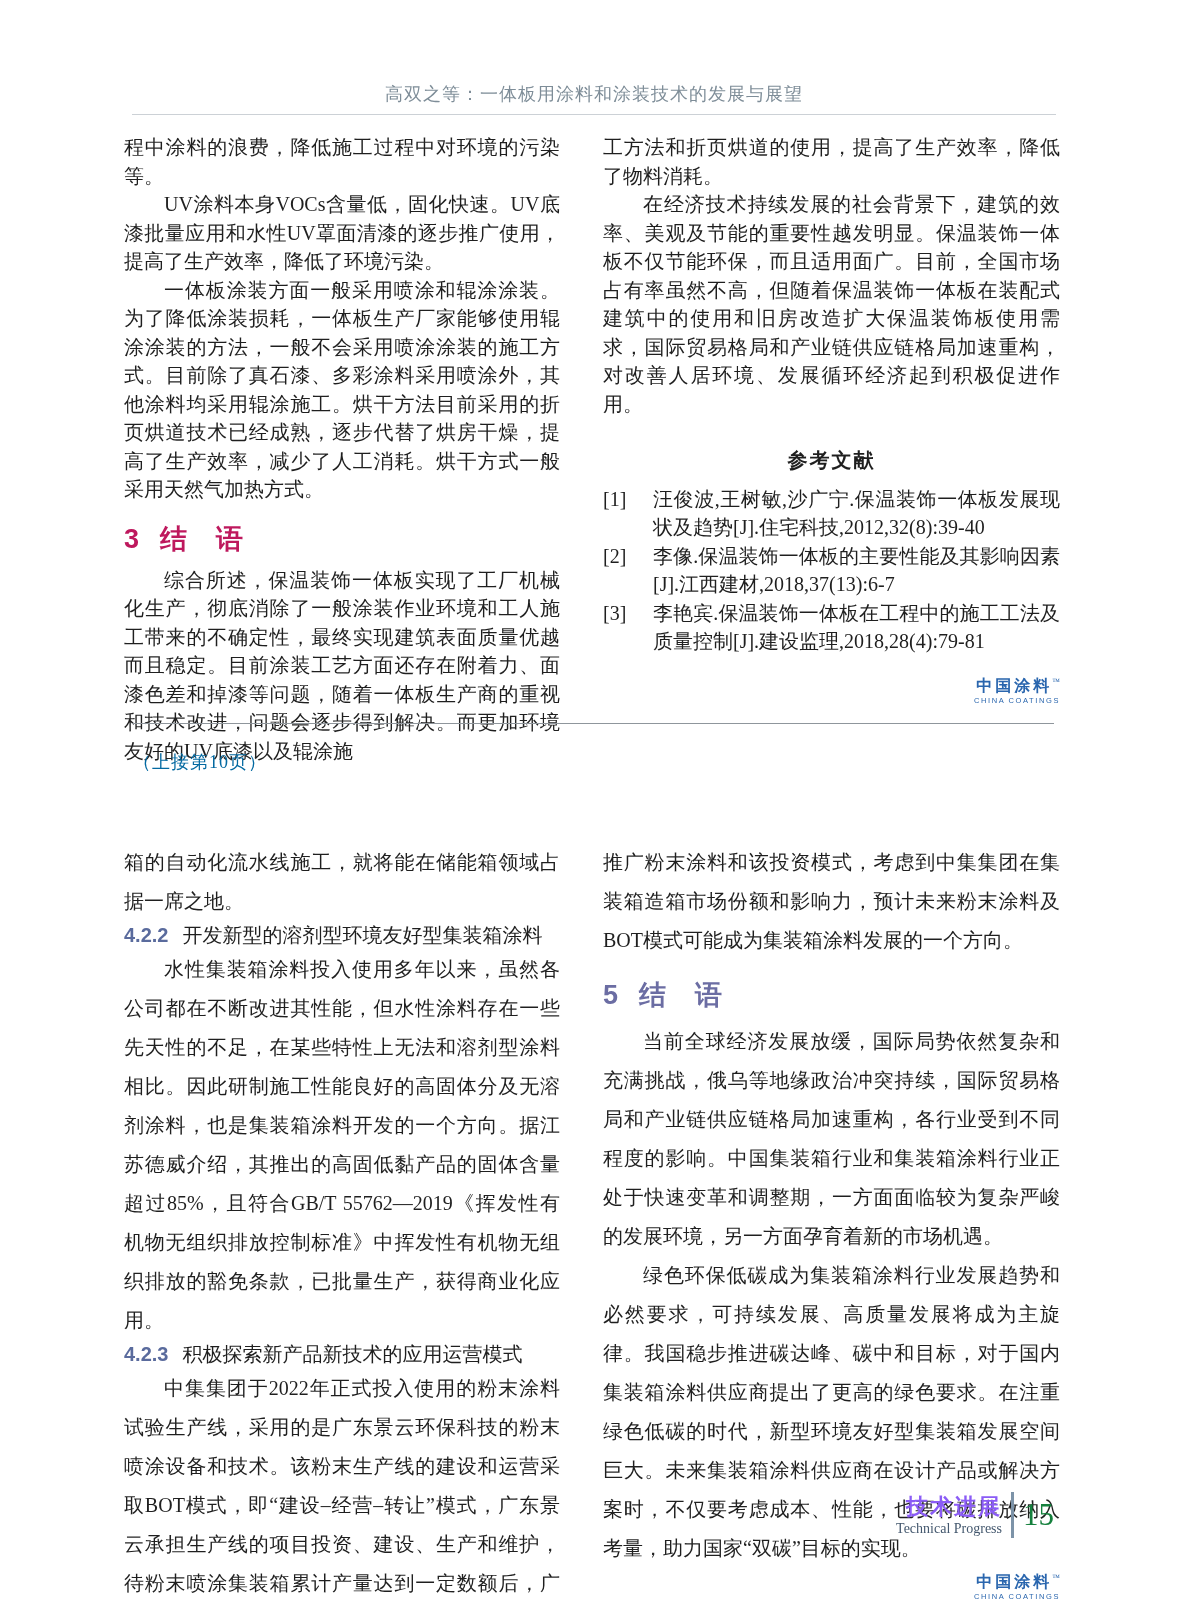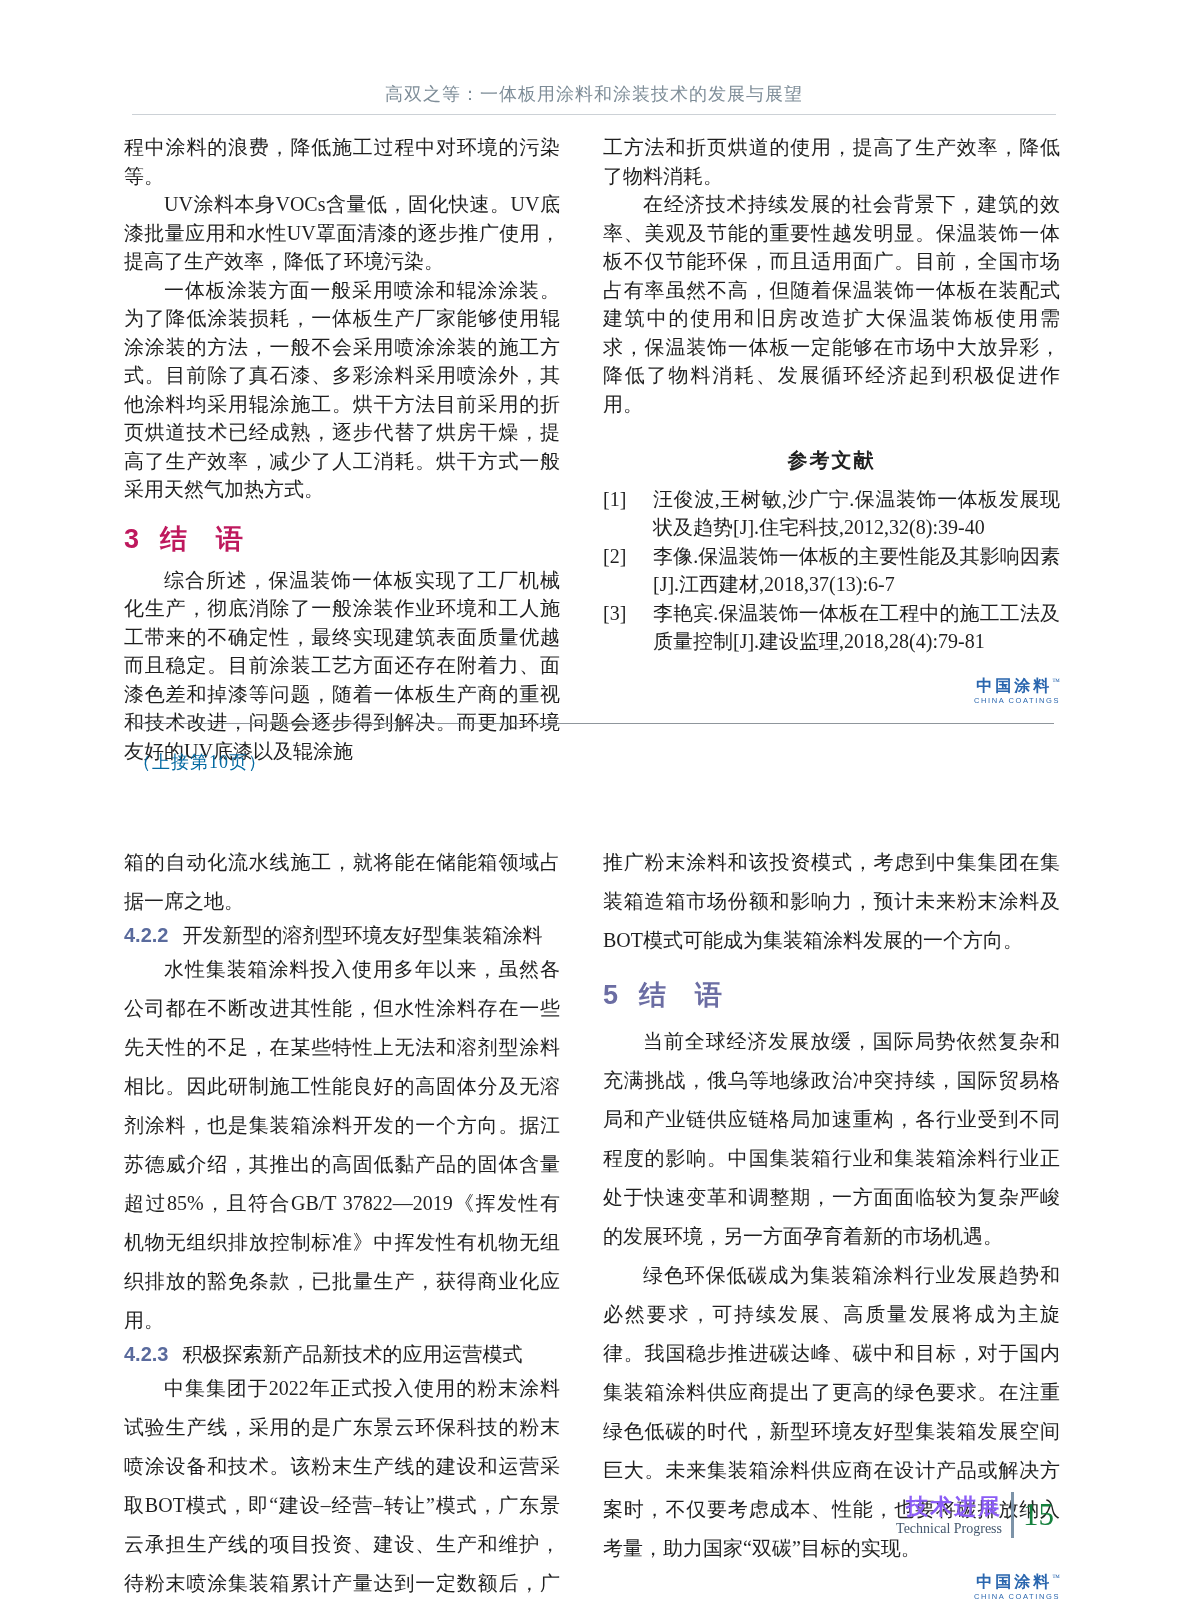--- a/index.html
+++ b/index.html
@@ -113,21 +113,21 @@
       <p class="para indent">UV涂料本身VOCs含量低，固化快速。UV底漆批量应用和水性UV罩面清漆的逐步推广使用，提高了生产效率，降低了环境污染。</p>
       <p class="para indent">一体板涂装方面一般采用喷涂和辊涂涂装。为了降低涂装损耗，一体板生产厂家能够使用辊涂涂装的方法，一般不会采用喷涂涂装的施工方式。目前除了真石漆、多彩涂料采用喷涂外，其他涂料均采用辊涂施工。烘干方法目前采用的折页烘道技术已经成熟，逐步代替了烘房干燥，提高了生产效率，减少了人工消耗。烘干方式一般采用天然气加热方式。</p>
       <h2 class="sec-heading sec-green">
         <span class="sec-num">3</span><span>结　语</span>
       </h2>
       <p class="para indent">综合所述，保温装饰一体板实现了工厂机械化生产，彻底消除了一般涂装作业环境和工人施工带来的不确定性，最终实现建筑表面质量优越而且稳定。目前涂装工艺方面还存在附着力、面漆色差和掉漆等问题，随着一体板生产商的重视和技术改进，问题会逐步得到解决。而更加环境友好的UV底漆以及辊涂施</p>
     </div>
 
     <div class="col">
       <p class="para">工方法和折页烘道的使用，提高了生产效率，降低了物料消耗。</p>
-      <p class="para indent">在经济技术持续发展的社会背景下，建筑的效率、美观及节能的重要性越发明显。保温装饰一体板不仅节能环保，而且适用面广。目前，全国市场占有率虽然不高，但随着保温装饰一体板在装配式建筑中的使用和旧房改造扩大保温装饰板使用需求，保温装饰一体板一定能够在市场中大放异彩，降低了物料消耗、发展循环经济起到积极促进作用。</p>
+      <p class="para indent">在经济技术持续发展的社会背景下，建筑的效率、美观及节能的重要性越发明显。保温装饰一体板不仅节能环保，而且适用面广。目前，全国市场占有率虽然不高，但随着保温装饰一体板在装配式建筑中的使用和旧房改造扩大保温装饰板使用需求，国际贸易格局和产业链供应链格局加速重构，对改善人居环境、发展循环经济起到积极促进作用。</p>
       <h3 class="refs-title">参考文献</h3>
       <div class="ref">
         <span class="ref-num">[1]</span>
         <span class="ref-text">汪俊波,王树敏,沙广宁.保温装饰一体板发展现状及趋势[J].住宅科技,2012,32(8):39-40</span>
       </div>
       <div class="ref">
         <span class="ref-num">[2]</span>
         <span class="ref-text">李像.保温装饰一体板的主要性能及其影响因素[J].江西建材,2018,37(13):6-7</span>
       </div>
       <div class="ref">
@@ -145,21 +145,21 @@
 
   <div class="divider"></div>
   <div class="continuation">（上接第10页）</div>
 
   <div class="cols cols-bottom">
     <div class="col">
       <p class="para">箱的自动化流水线施工，就将能在储能箱领域占据一席之地。</p>
       <div class="subsec">
         <span class="subsec-num">4.2.2</span><span class="subsec-title">开发新型的溶剂型环境友好型集装箱涂料</span>
       </div>
-      <p class="para indent">水性集装箱涂料投入使用多年以来，虽然各公司都在不断改进其性能，但水性涂料存在一些先天性的不足，在某些特性上无法和溶剂型涂料相比。因此研制施工性能良好的高固体分及无溶剂涂料，也是集装箱涂料开发的一个方向。据江苏德威介绍，其推出的高固低黏产品的固体含量超过85%，且符合GB/T 37822—2019《挥发性有机物无组织排放控制标准》中挥发性有机物无组织排放的豁免条款，已批量生产，获得商业化应用。</p>
+      <p class="para indent">水性集装箱涂料投入使用多年以来，虽然各公司都在不断改进其性能，但水性涂料存在一些先天性的不足，在某些特性上无法和溶剂型涂料相比。因此研制施工性能良好的高固体分及无溶剂涂料，也是集装箱涂料开发的一个方向。据江苏德威介绍，其推出的高固低黏产品的固体含量超过85%，且符合GB/T 55762—2019《挥发性有机物无组织排放控制标准》中挥发性有机物无组织排放的豁免条款，已批量生产，获得商业化应用。</p>
       <div class="subsec">
         <span class="subsec-num">4.2.3</span><span class="subsec-title">积极探索新产品新技术的应用运营模式</span>
       </div>
       <p class="para indent">中集集团于2022年正式投入使用的粉末涂料试验生产线，采用的是广东景云环保科技的粉末喷涂设备和技术。该粉末生产线的建设和运营采取BOT模式，即“建设–经营–转让”模式，广东景云承担生产线的项目投资、建设、生产和维护，待粉末喷涂集装箱累计产量达到一定数额后，广东景云再无偿将生产线交给箱厂，以减少箱厂直接投资。目前中集集团正大力</p>
     </div>
 
     <div class="col">
       <p class="para">推广粉末涂料和该投资模式，考虑到中集集团在集装箱造箱市场份额和影响力，预计未来粉末涂料及BOT模式可能成为集装箱涂料发展的一个方向。</p>
       <h2 class="sec-heading sec-purple">
         <span class="sec-num">5</span><span>结　语</span>

